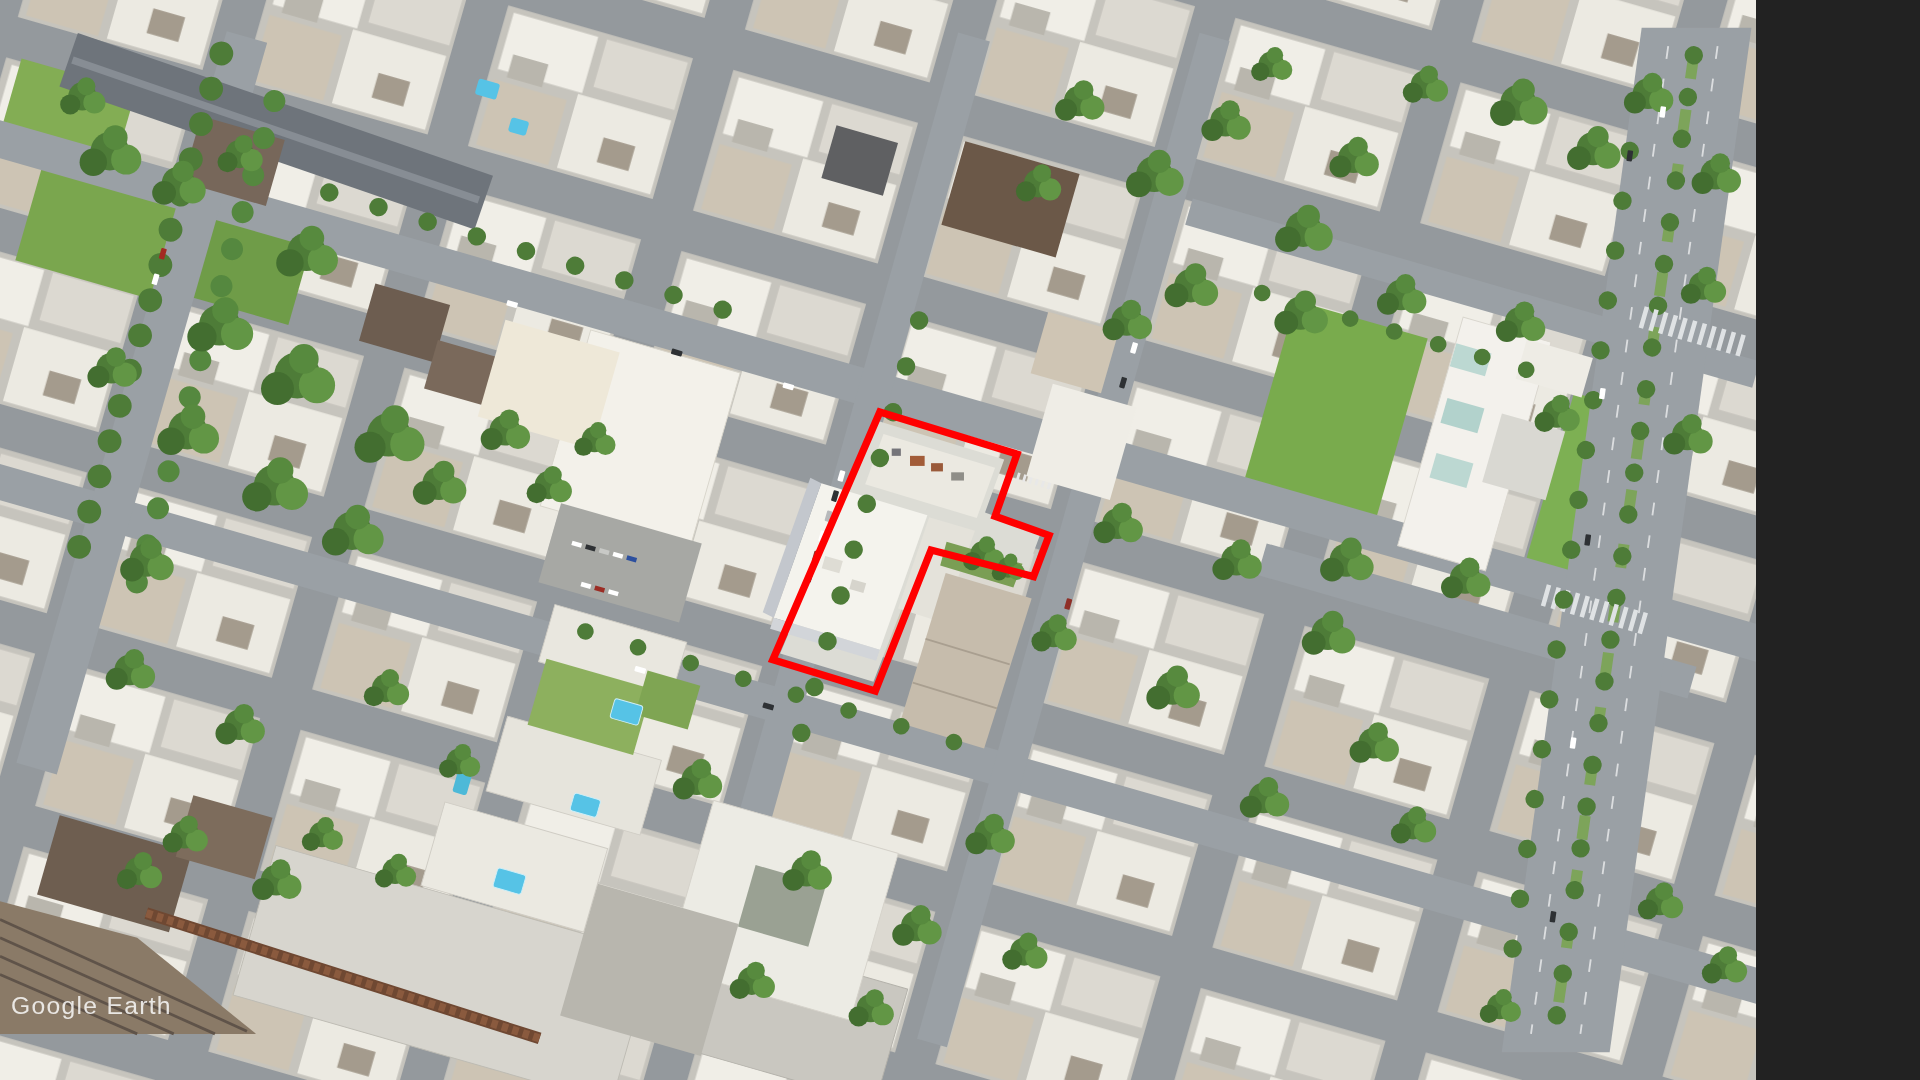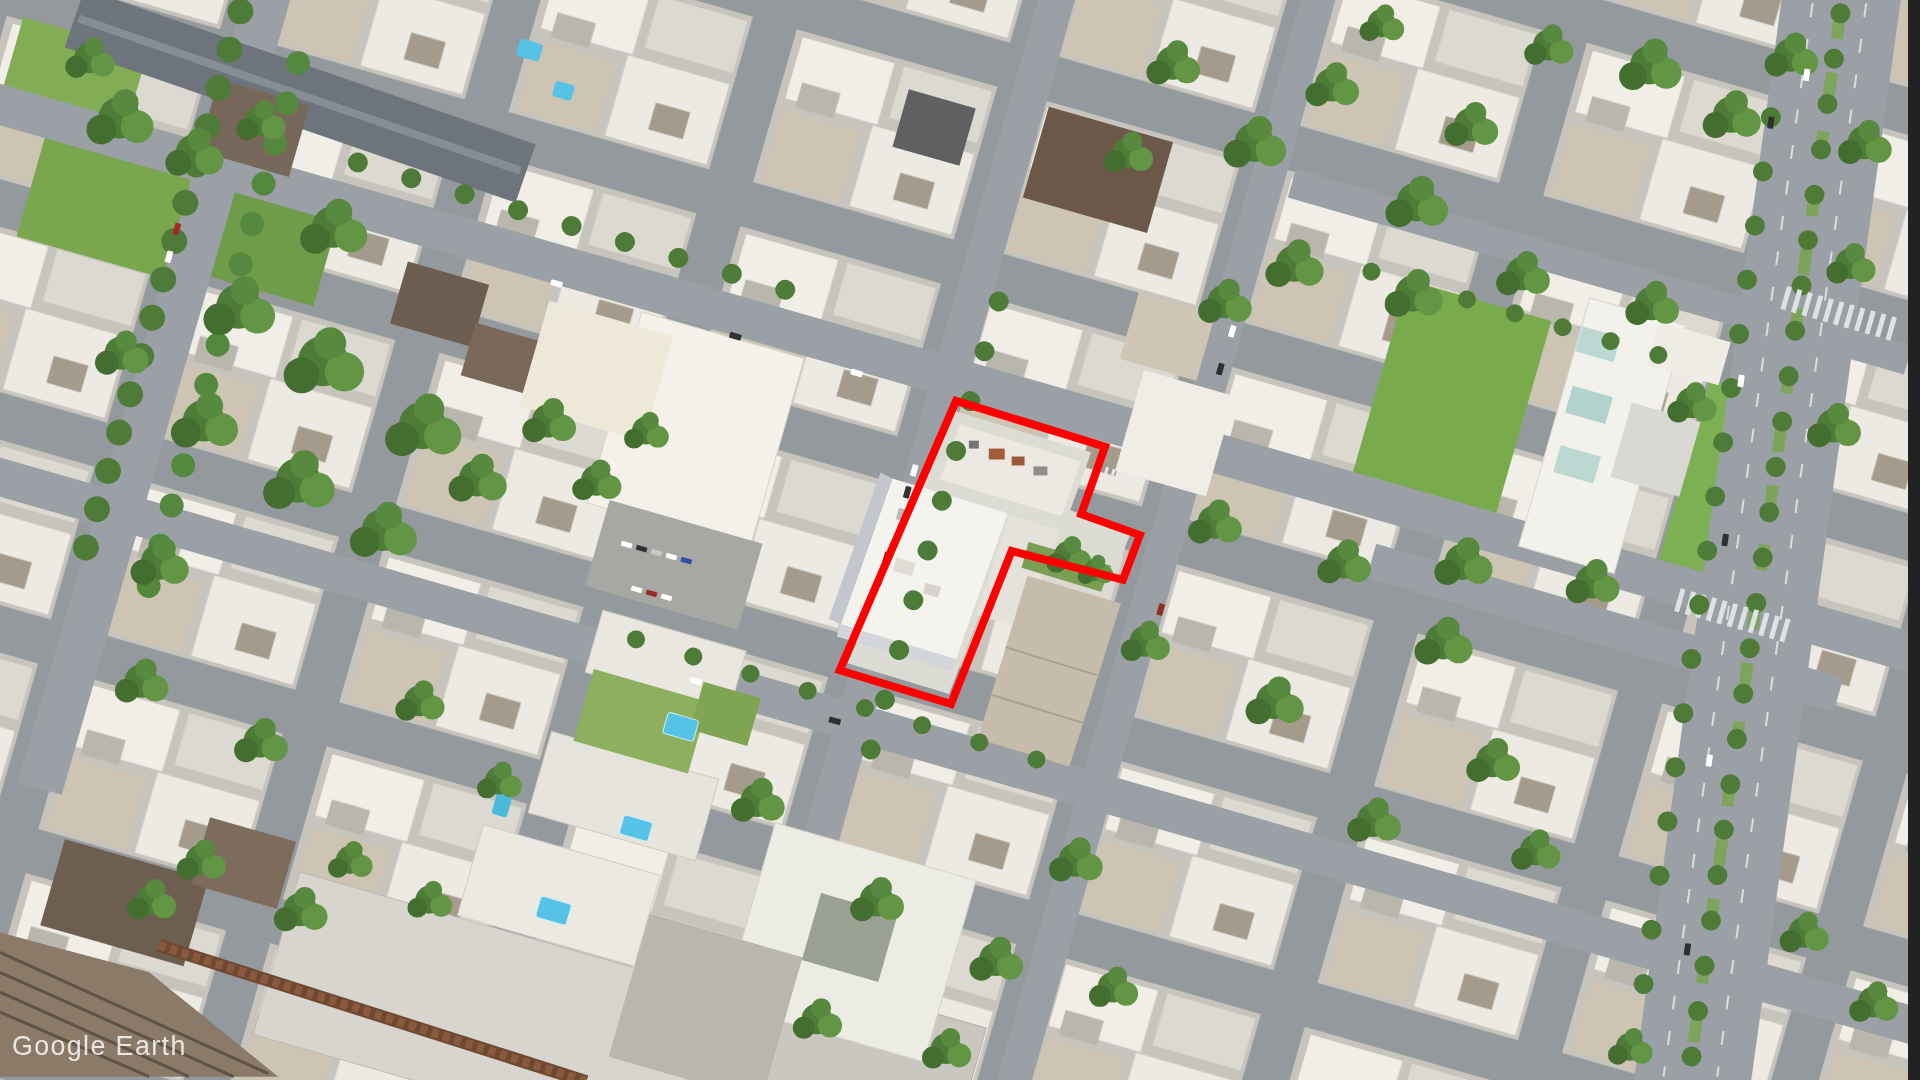--- a/index.html
+++ b/index.html
@@ -1,16 +1,16 @@
 <!DOCTYPE html>
 <html><head>
 <meta charset="utf-8">
 <style>
   html,body{margin:0;padding:0;background:#222;}
-  .stage{position:relative;width:1908px;height:1080px;overflow:hidden;background:#0369a1;}
+  .stage{position:relative;width:1756px;height:1080px;overflow:hidden;background:#0369a1;}
   svg{display:block;width:100%;height:100%;}
   .wm{fill:#ffffff;opacity:.82;font-family:"Liberation Sans",sans-serif;font-size:27px;letter-spacing:1.4px;}
 </style>
 </head>
 <body>
 
 <div class="stage">
 <svg viewBox="0 0 1920 1080">
   <defs>
     <pattern id="cityBlocks" width="256" height="206" patternUnits="userSpaceOnUse" patternTransform="rotate(16)">

